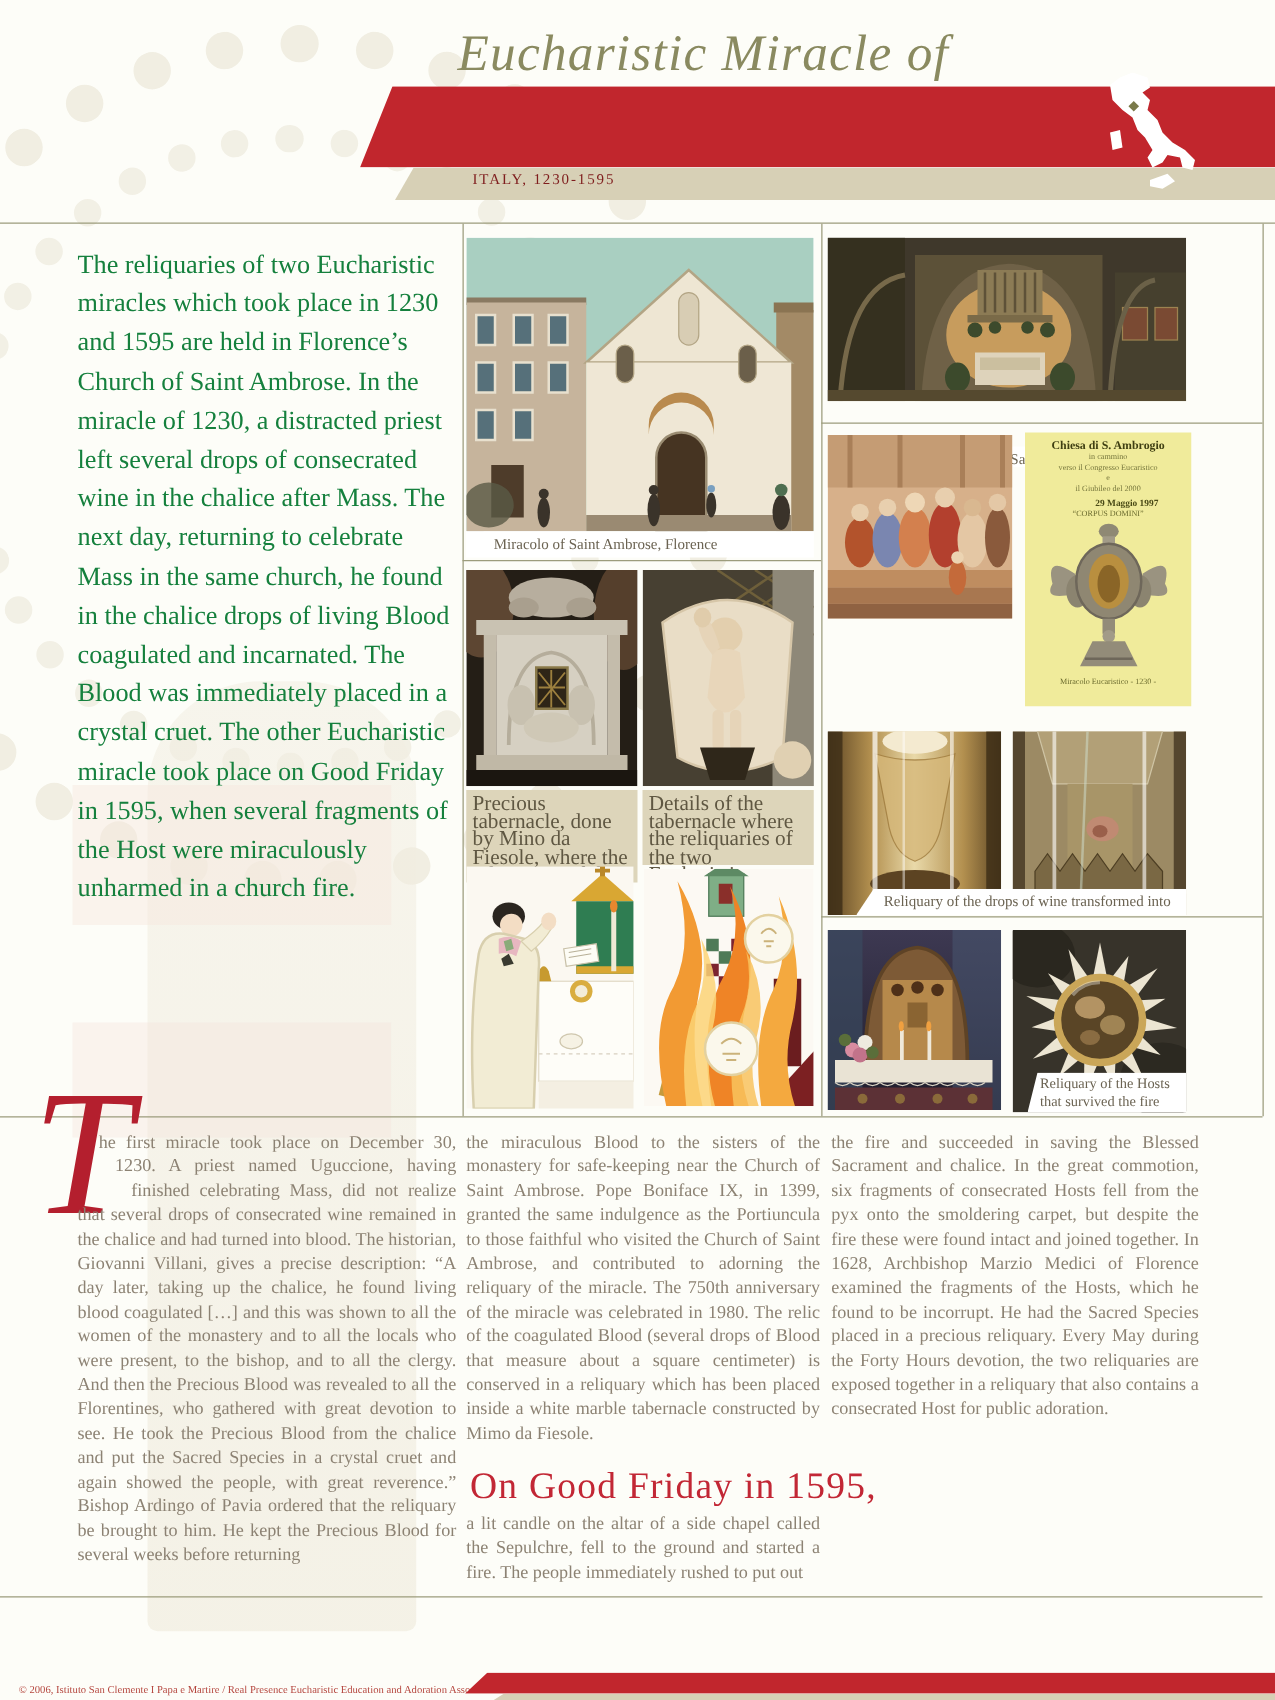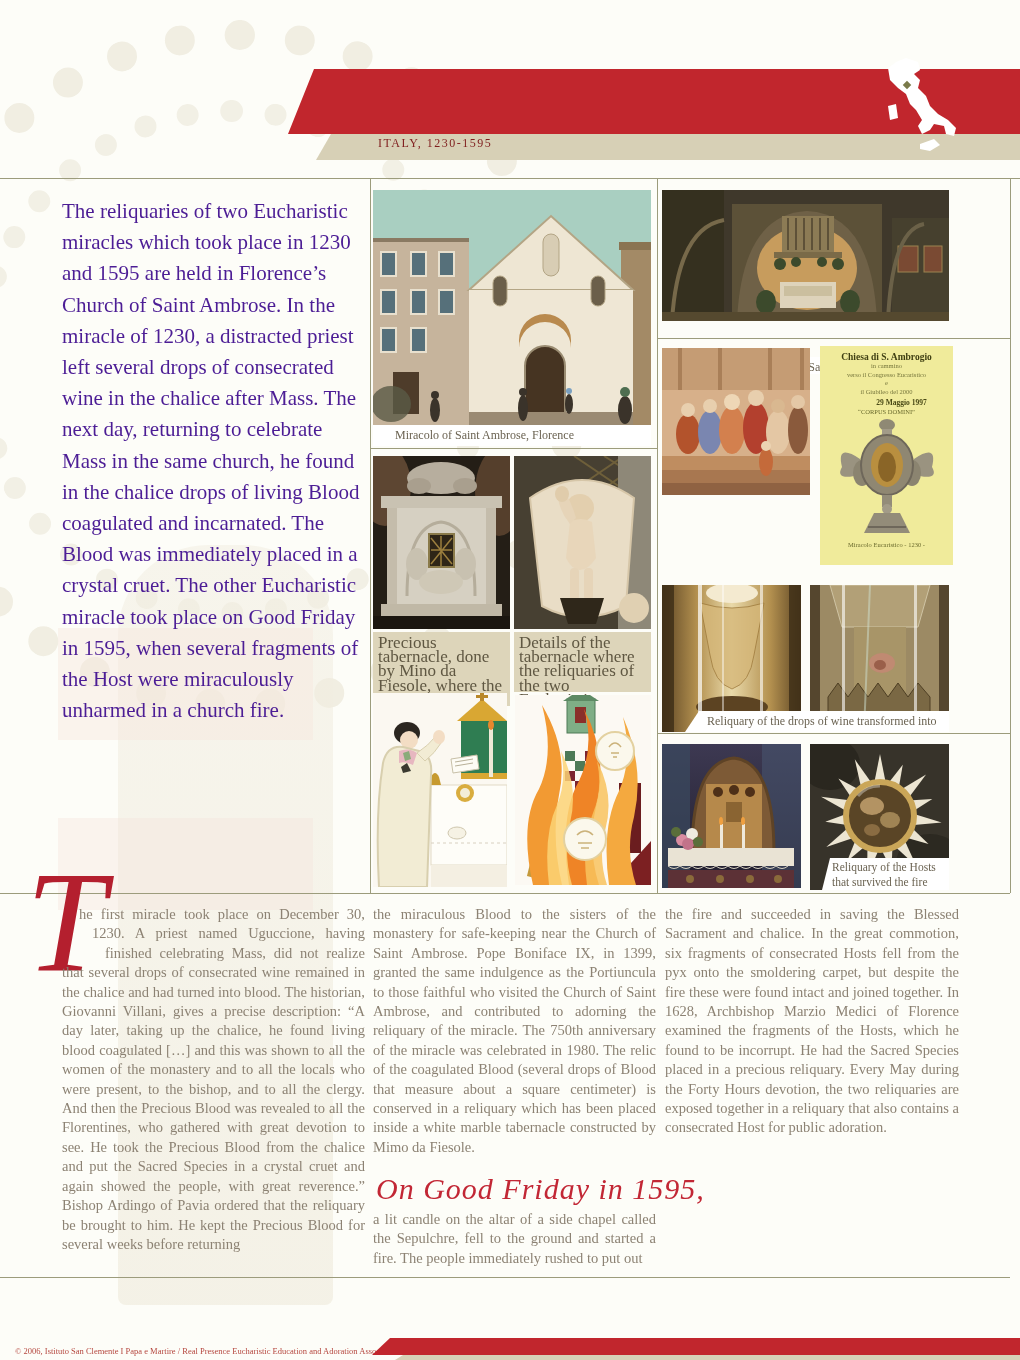--- a/index.html
+++ b/index.html
@@ -23,21 +23,21 @@
   .city{position:absolute;left:330px;top:70px;font-size:61px;color:#ffffff;letter-spacing:3px;
         line-height:65px;white-space:nowrap;}
   .band-tan{position:absolute;left:316px;top:134px;width:704px;height:26px;background:#d7d0b6;
         clip-path:polygon(15px 0,100% 0,100% 100%,0 100%);}
   .subtitle{position:absolute;left:378px;top:136px;font-size:12px;color:#7f1d1d;
         letter-spacing:1.5px;white-space:nowrap;}
   
   .hline,.vline{position:absolute;background:#9c9c7c;}
   
   .intro{position:absolute;left:62px;top:196px;width:306px;font-size:21px;line-height:31.2px;
-        color:#4c1d95;}
+        color:#15803d;}
   
   .fig{position:absolute;overflow:hidden;}
   .fig svg{display:block;}
   .cap-strip{position:absolute;background:#ffffff;color:#6b6352;font-size:12px;line-height:17px;
         clip-path:polygon(14px 0,100% 0,100% 100%,0 100%);padding:2px 4px 0 22px;box-sizing:border-box;}
   .cap-box{position:absolute;background:#ddd5ba;color:#5f5742;font-size:17px;line-height:14.2px;
         padding:4px 5px;box-sizing:border-box;}
   
   .ycard{position:absolute;left:820px;top:346px;width:133px;height:219px;background:#f0eb9b;
         text-align:center;box-sizing:border-box;padding-top:6px;}
@@ -46,40 +46,41 @@
   .ycard .d{font-size:7.5px;font-weight:bold;color:#4a4a16;margin-top:2px;padding-left:30px;}
   .ycard .c{font-size:6.5px;color:#6b6b2e;margin-top:1px;}
   .ycard .b{font-size:6.5px;color:#6b6b2e;margin-top:2px;}
   
   .bodycol{position:absolute;font-size:14.5px;line-height:19.4px;color:#8c8273;
         text-align:justify;}
   .dc-sp{float:left;clear:left;}
   .sp1{width:17px;height:20px;} .sp2{width:30px;height:19px;} .sp3{width:43px;height:19px;}
   .dropcap{position:absolute;left:26px;top:851px;font-size:143px;line-height:1;
         font-style:italic;color:#b41f2e;}
-  .script-h{position:absolute;left:376px;top:1172px;width:283px;font-size:30px;font-style:italic;
+  .script-h{position:absolute;left:376px;top:1172px;width:283px;font-size:30px;
         color:#c22735;white-space:nowrap;letter-spacing:1px;}
   
   .copyright{position:absolute;left:15px;top:1346px;font-size:8.5px;color:#b5473f;}
   .f-red{position:absolute;left:372px;top:1338px;width:648px;height:17px;background:#c1262d;
         clip-path:polygon(18px 0,100% 0,100% 100%,0 100%);}
   .f-tan{position:absolute;left:395px;top:1355px;width:625px;height:5px;background:#d7d0b6;
         clip-path:polygon(8px 0,100% 0,100% 100%,0 100%);}
 </style>
 </head>
 <body>
 
 <div class="page">
 
   <div class="seal"></div>
   <div class="seal2"></div>
   <div class="wm-col"></div>
   <div class="wm-pink1"></div>
   <div class="wm-pink2"></div>
 
+  <div class="kicker">Eucharistic Miracle of</div>
   <div class="band-red"></div>
   <div class="band-tan"></div>
   <div class="subtitle">ITALY, 1230-1595</div>
 
   <div class="abs" style="left:876px;top:58px;">
     <svg width="84" height="106" viewBox="0 0 84 106">
       <path d="M20,4 L30,0 L42,4 L44,12 L38,16 L44,22 L42,30 L50,38 L54,48 L62,56 L72,62 L80,70 L78,78 L70,76 L68,68 L58,66 L54,72 L46,76 L42,68 L46,62 L40,52 L34,46 L30,36 L22,30 L14,22 L12,10 Z" fill="#ffffff"></path>
       <path d="M44,86 L58,81 L64,87 L54,93 L44,91 Z" fill="#ffffff"></path>
       <path d="M12,48 L20,46 L22,60 L14,62 Z" fill="#ffffff"></path>
       <rect x="28" y="24" width="6" height="6" transform="rotate(45 31 27)" fill="#7a7a4a"></rect>

